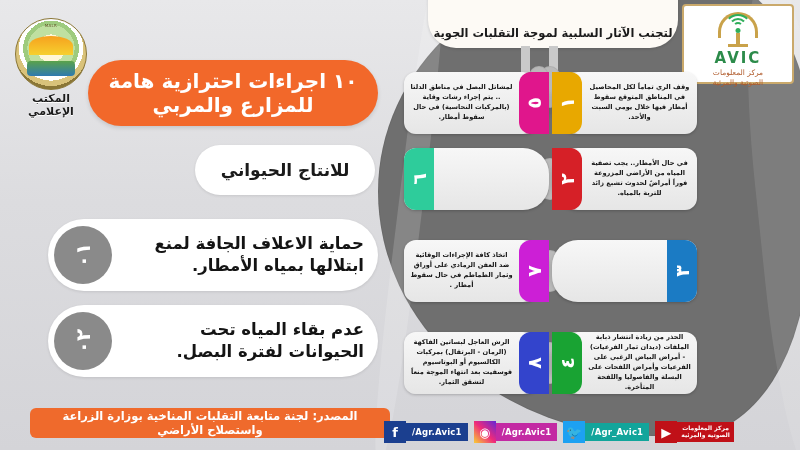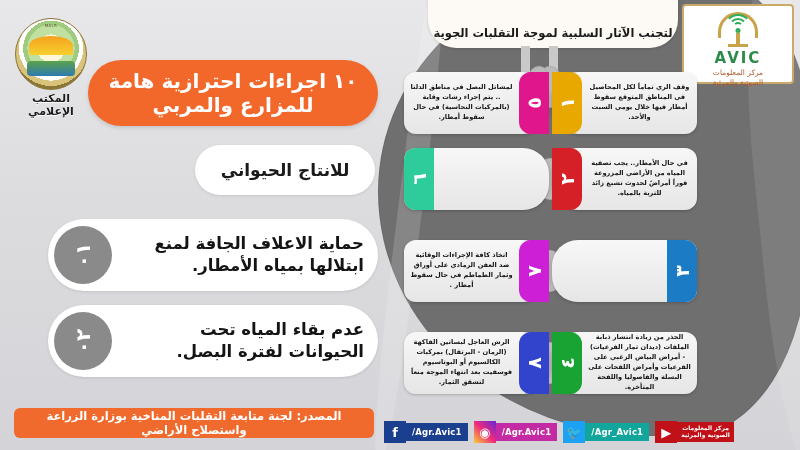--- a/index.html
+++ b/index.html
@@ -128,21 +128,21 @@
     transform: rotate(-90deg);
   }
   .lcard-txt {
     flex:1; text-align:right; padding:0 14px 0 6px;
     font-size:16.5px; font-weight:bold; color:#141414; line-height:1.32;
     direction:rtl;
   }
 
   
   .source {
-    position:absolute; left:14px; top:408px; width:360px; height:30px;
+    position:absolute; left:30px; top:408px; width:360px; height:30px;
     background:#ef6a2c; border-radius:6px;
     display:flex;align-items:center;justify-content:center;
     color:#fff; direction:rtl; font-size:11.5px; font-weight:bold;
     text-align:center; padding:0 6px;
   }
 
   
   .shield-head {
     position:absolute; left:428px; top:-10px; width:250px; height:58px;
     background:#fdfaf5; border-radius:0 0 28px 28px;

